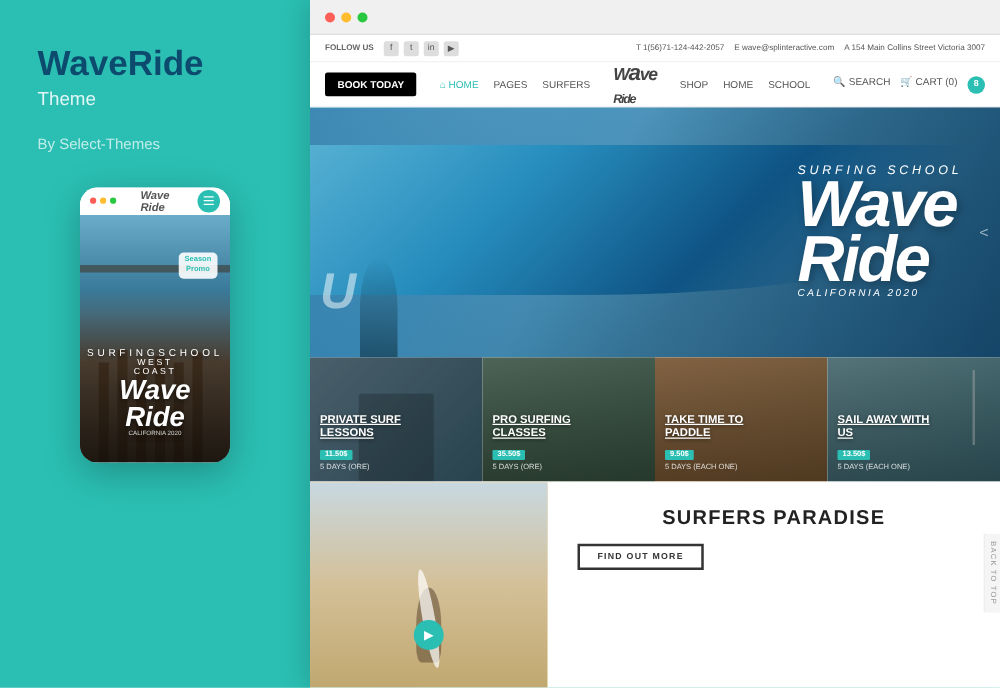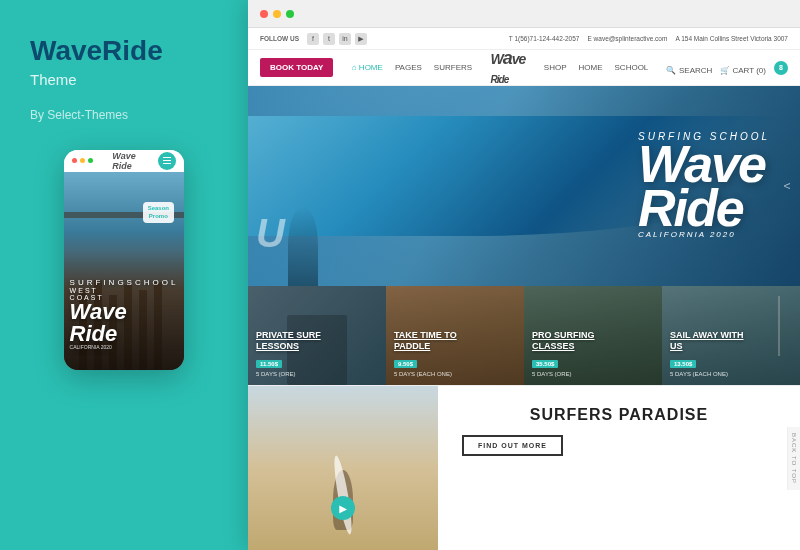--- a/index.html
+++ b/index.html
@@ -116,21 +116,21 @@
       height: 120px;
       background: linear-gradient(to top, rgba(0,0,0,0.6) 0%, transparent 100%);
     }
 
     .mobile-wave-text {
       position: absolute;
       bottom: 20px;
       left: 50%;
       transform: translateX(-50%);
       color: #fff;
-      text-align: left;
+      text-align: center;
       font-weight: 900;
       font-style: italic;
       font-size: 22px;
       line-height: 1;
       text-shadow: 0 2px 4px rgba(0,0,0,0.5);
     }
 
     .mobile-wave-subtitle {
       font-size: 5px;
       color: rgba(255,255,255,0.8);
@@ -213,21 +213,21 @@
       height: 36px;
       background: #fff;
       display: flex;
       align-items: center;
       justify-content: space-between;
       padding: 0 12px;
       border-bottom: 1px solid #eee;
     }
 
     .book-btn {
-      background: #be185d;
+      background: #000000;
       color: #fff;
       border: none;
       padding: 5px 10px;
       border-radius: 2px;
       font-size: 8px;
       font-weight: bold;
       cursor: pointer;
     }
 
     .site-logo {
@@ -246,21 +246,21 @@
       color: #555;
     }
 
     .nav-link-active {
       color: #2bbfb3;
       font-weight: normal;
     }
 
     .site-nav-right {
       display: flex;
-      align-items: flex-end;
+      align-items: flex-start;
       gap: 8px;
       font-size: 8px;
       color: #555;
     }
 
     .cart-badge {
       background: #2bbfb3;
       color: #fff;
       width: 14px; height: 14px;
       border-radius: 50%;
@@ -606,42 +606,42 @@
       <div style="position:absolute;bottom:0;left:50%;transform:translateX(-50%);width:60px;height:70px;background:rgba(0,0,0,0.2);border-radius:2px;"></div>
       <div class="card-overlay"></div>
       <div class="card-content">
         <div class="card-title">PRIVATE SURF<br>LESSONS</div>
         <div class="card-badge">11.50$</div>
         <div class="card-days">5 DAYS (ORE)</div>
       </div>
     </div>
 
     <div class="card-item">
+      <div style="position:absolute;inset:0;background:linear-gradient(135deg,#7a8a7a 0%,#4a5a4a 100%);"></div>
+      <div style="position:absolute;inset:0;background:linear-gradient(to bottom,rgba(100,150,130,0.5) 0%,rgba(50,80,60,0.8) 100%);"></div>
+      <div class="card-overlay"></div>
+      <div class="card-content">
+        <div class="card-title">PRO SURFING<br>CLASSES</div>
+        <div class="card-badge">35.50$</div>
+        <div class="card-days">5 DAYS (ORE)</div>
+      </div>
+    </div>
+
+    <div class="card-item">
       <div style="position:absolute;inset:0;background:linear-gradient(135deg,#c09060 0%,#907040 100%);"></div>
       <div style="position:absolute;inset:0;background:linear-gradient(to bottom,rgba(180,140,100,0.4) 0%,rgba(100,70,40,0.7) 100%);"></div>
       <div class="card-overlay"></div>
       <div class="card-content">
         <div class="card-title">TAKE TIME TO<br>PADDLE</div>
         <div class="card-badge">9.50$</div>
         <div class="card-days">5 DAYS (EACH ONE)</div>
       </div>
     </div>
 
     <div class="card-item">
-      <div style="position:absolute;inset:0;background:linear-gradient(135deg,#7a8a7a 0%,#4a5a4a 100%);"></div>
-      <div style="position:absolute;inset:0;background:linear-gradient(to bottom,rgba(100,150,130,0.5) 0%,rgba(50,80,60,0.8) 100%);"></div>
-      <div class="card-overlay"></div>
-      <div class="card-content">
-        <div class="card-title">PRO SURFING<br>CLASSES</div>
-        <div class="card-badge">35.50$</div>
-        <div class="card-days">5 DAYS (ORE)</div>
-      </div>
-    </div>
-
-    <div class="card-item">
       <div style="position:absolute;inset:0;background:linear-gradient(135deg,#8aabb0 0%,#4a7880 100%);"></div>
       <div style="position:absolute;inset:0;background:linear-gradient(to bottom,rgba(100,160,170,0.4) 0%,rgba(50,90,100,0.7) 100%);"></div>
 
       <div style="position:absolute;top:10px;right:20px;width:2px;height:60px;background:rgba(255,255,255,0.4);"></div>
       <div class="card-overlay"></div>
       <div class="card-content">
         <div class="card-title">SAIL AWAY WITH<br>US</div>
         <div class="card-badge">13.50$</div>
         <div class="card-days">5 DAYS (EACH ONE)</div>
       </div>

